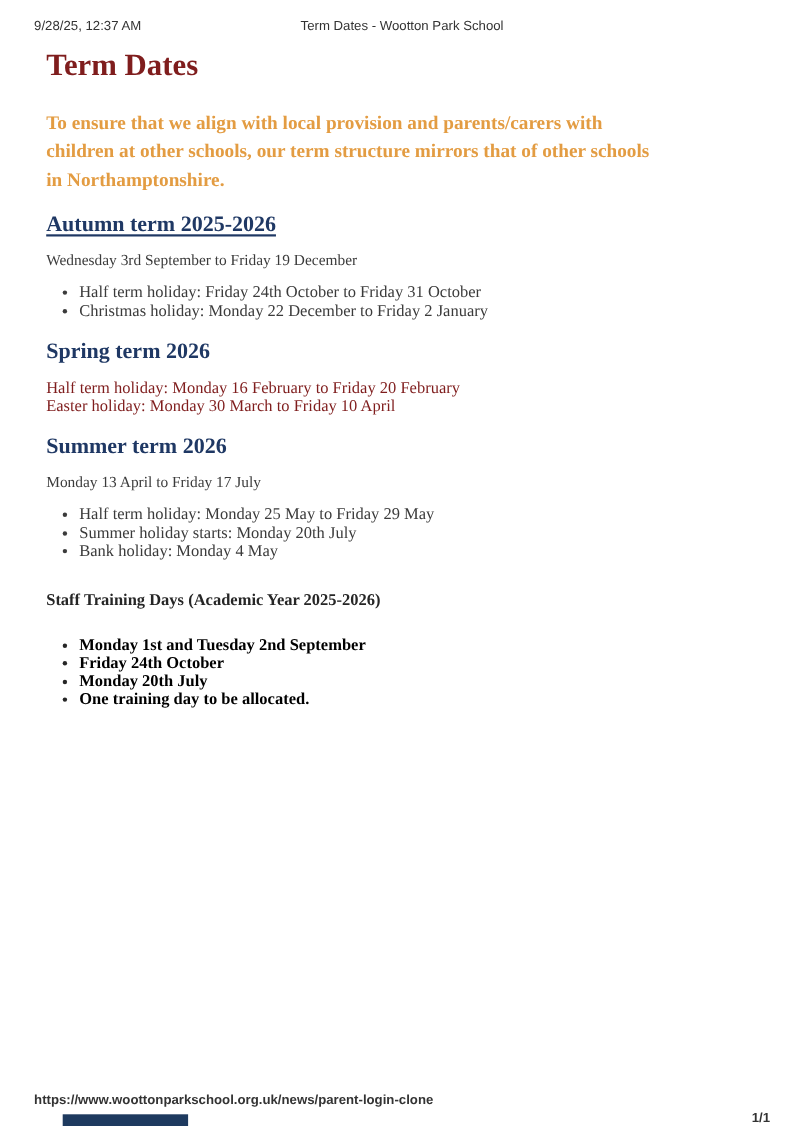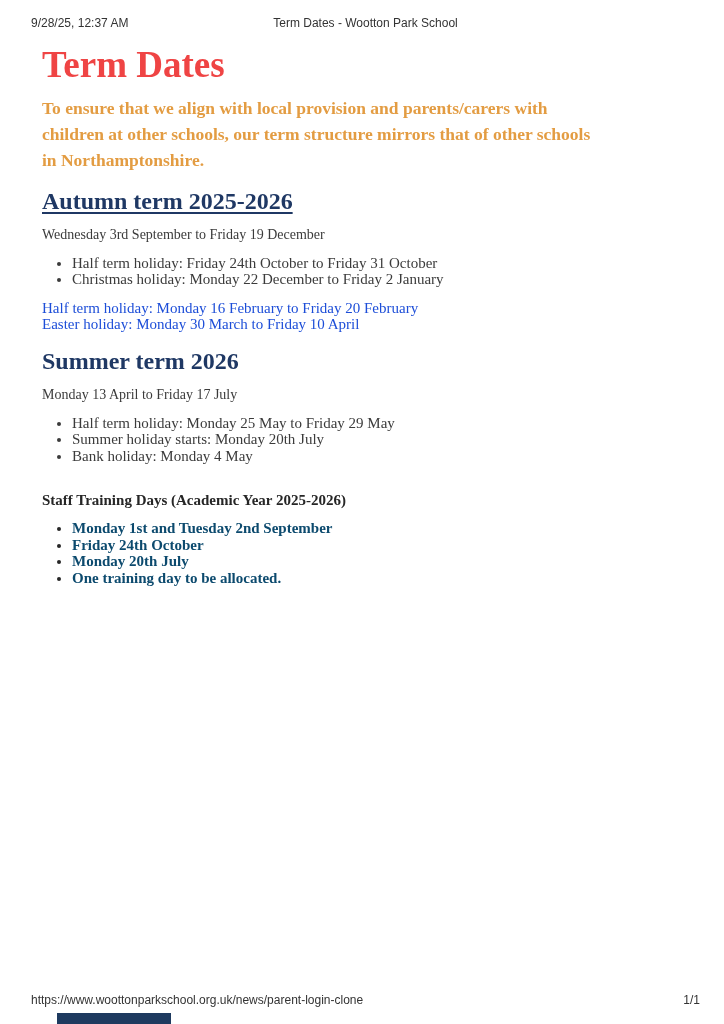--- a/index.html
+++ b/index.html
@@ -21,47 +21,47 @@
     font-size: 12px;
     color: #333333;
   }
   .print-header { top: 16px; }
   .print-header .ph-title {
     position: absolute;
     left: 0; right: 0;
     text-align: center;
   }
   .print-header .ph-date { position: relative; z-index: 1; background: #fff; }
-  .print-footer { top: 993px; }
-  .print-footer .pf-page { position: absolute; right: 0; top: 0; }
+  .print-footer { top: 993px; font-weight: bold; }
+  .print-footer .pf-page { position: absolute; right: 0; top: 16px; }
   
   .content {
     position: absolute;
     top: 44px;
     left: 42px;
     right: 40px;
     color: #3b3b3b;
   }
   h1.doc-title {
-    font-size: 37px;
+    font-size: 28px;
     line-height: 1.15;
     font-weight: bold;
-    color: #ef4444;
+    color: #7f1d1d;
   }
   p.intro {
-    margin-top: 8px;
+    margin-top: 22px;
     max-width: 552px;
     font-size: 17.5px;
     line-height: 26px;
     font-weight: bold;
     color: #e39c42;
   }
   h2.section-heading {
     margin-top: 14px;
-    font-size: 24px;
+    font-size: 20px;
     line-height: 28px;
     font-weight: bold;
     color: #1f3864;
   }
   h2.section-heading.underlined {
     text-decoration: underline;
     text-decoration-thickness: 2px;
     text-underline-offset: 3px;
   }
   p.term-range {
@@ -75,36 +75,36 @@
     padding-left: 30px;
     font-size: 15px;
     line-height: 16.5px;
     color: #3b3b3b;
   }
   ul.holiday-list li::marker { color: #3b3b3b; }
   .plain-lines {
     margin-top: 12px;
     font-size: 15px;
     line-height: 16.5px;
-    color: #1d4ed8;
+    color: #7f1d1d;
   }
   p.staff-heading {
     margin-top: 28px;
     font-size: 15px;
     line-height: 17px;
     font-weight: bold;
     color: #262626;
   }
   ul.staff-list {
-    margin-top: 11px;
+    margin-top: 24px;
     padding-left: 30px;
     font-size: 15px;
     line-height: 16.5px;
     font-weight: bold;
-    color: #0c4a6e;
+    color: #000000;
   }
   ul.staff-list li::marker { color: #262626; }
   .bottom-bar {
     position: absolute;
     top: 1013px;
     left: 57px;
     width: 114px;
     height: 11px;
     background: #1e3a5f;
   }
@@ -125,20 +125,21 @@
 
     <p class="intro">To ensure that we align with local provision and parents/carers with children at other schools, our term structure mirrors that of other schools in Northamptonshire.</p>
 
     <h2 class="section-heading underlined">Autumn term 2025-2026</h2>
     <p class="term-range">Wednesday 3rd September to Friday 19 December</p>
     <ul class="holiday-list">
       <li>Half term holiday: Friday 24th October to Friday 31 October</li>
       <li>Christmas holiday: Monday 22 December to Friday 2 January</li>
     </ul>
 
+    <h2 class="section-heading">Spring term 2026</h2>
     <div class="plain-lines">
       <div>Half term holiday: Monday 16 February to Friday 20 February</div>
       <div>Easter holiday: Monday 30 March to Friday 10 April</div>
     </div>
 
     <h2 class="section-heading">Summer term 2026</h2>
     <p class="term-range">Monday 13 April to Friday 17 July</p>
     <ul class="holiday-list">
       <li>Half term holiday: Monday 25 May to Friday 29 May</li>
       <li>Summer holiday starts: Monday 20th July</li>

